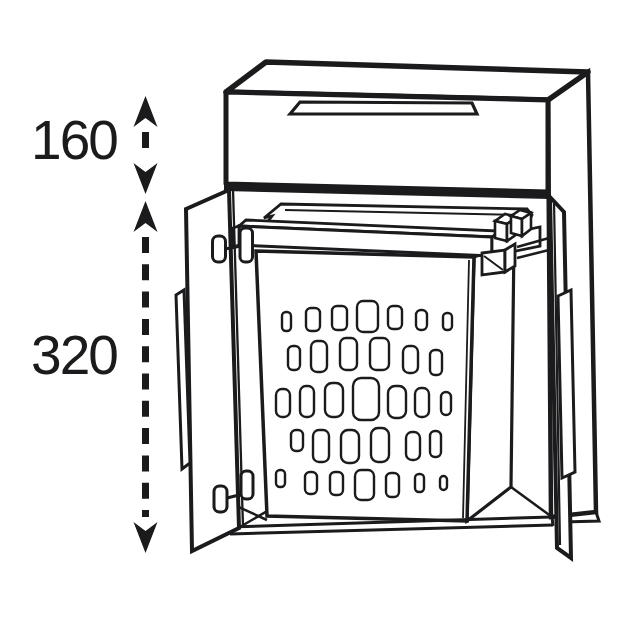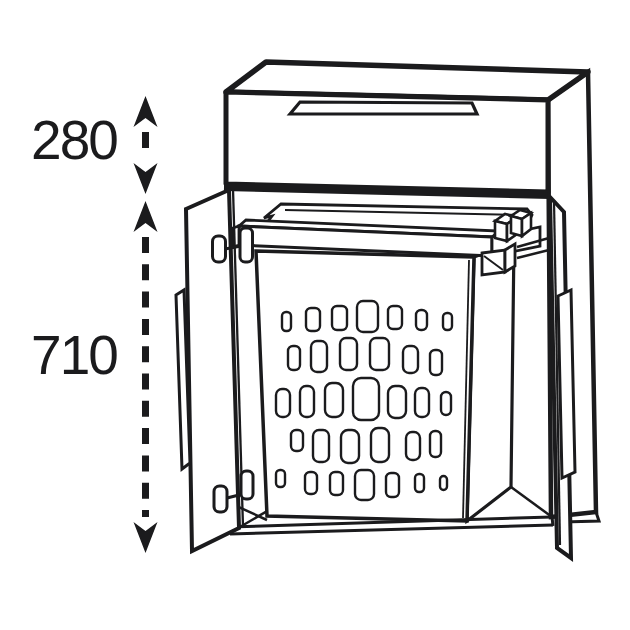--- a/index.html
+++ b/index.html
@@ -143,16 +143,16 @@
       <path class="ln" d="M145.5,132 L145.5,158" stroke-width="7" stroke-dasharray="16 11"></path>
       <polygon class="solid" points="145.5,194 133.5,163 145.5,172 157.5,163"></polygon>
     </g>
     <g>
       <polygon class="solid" points="145.5,201 133.5,232 145.5,223 157.5,232"></polygon>
       <path class="ln" d="M145.5,237 L145.5,517" stroke-width="7" stroke-dasharray="16 11.3"></path>
       <polygon class="solid" points="145.5,553 133.5,522 145.5,531 157.5,522"></polygon>
     </g>
   </svg>
 
-  <div class="dim-label" id="dim-label-160">280</div>
-  <div class="dim-label" id="dim-label-640">710</div>
+  <div class="dim-label" id="dim-label-160">160</div>
+  <div class="dim-label" id="dim-label-640">320</div>
 
 </div>
 
 </body></html>

